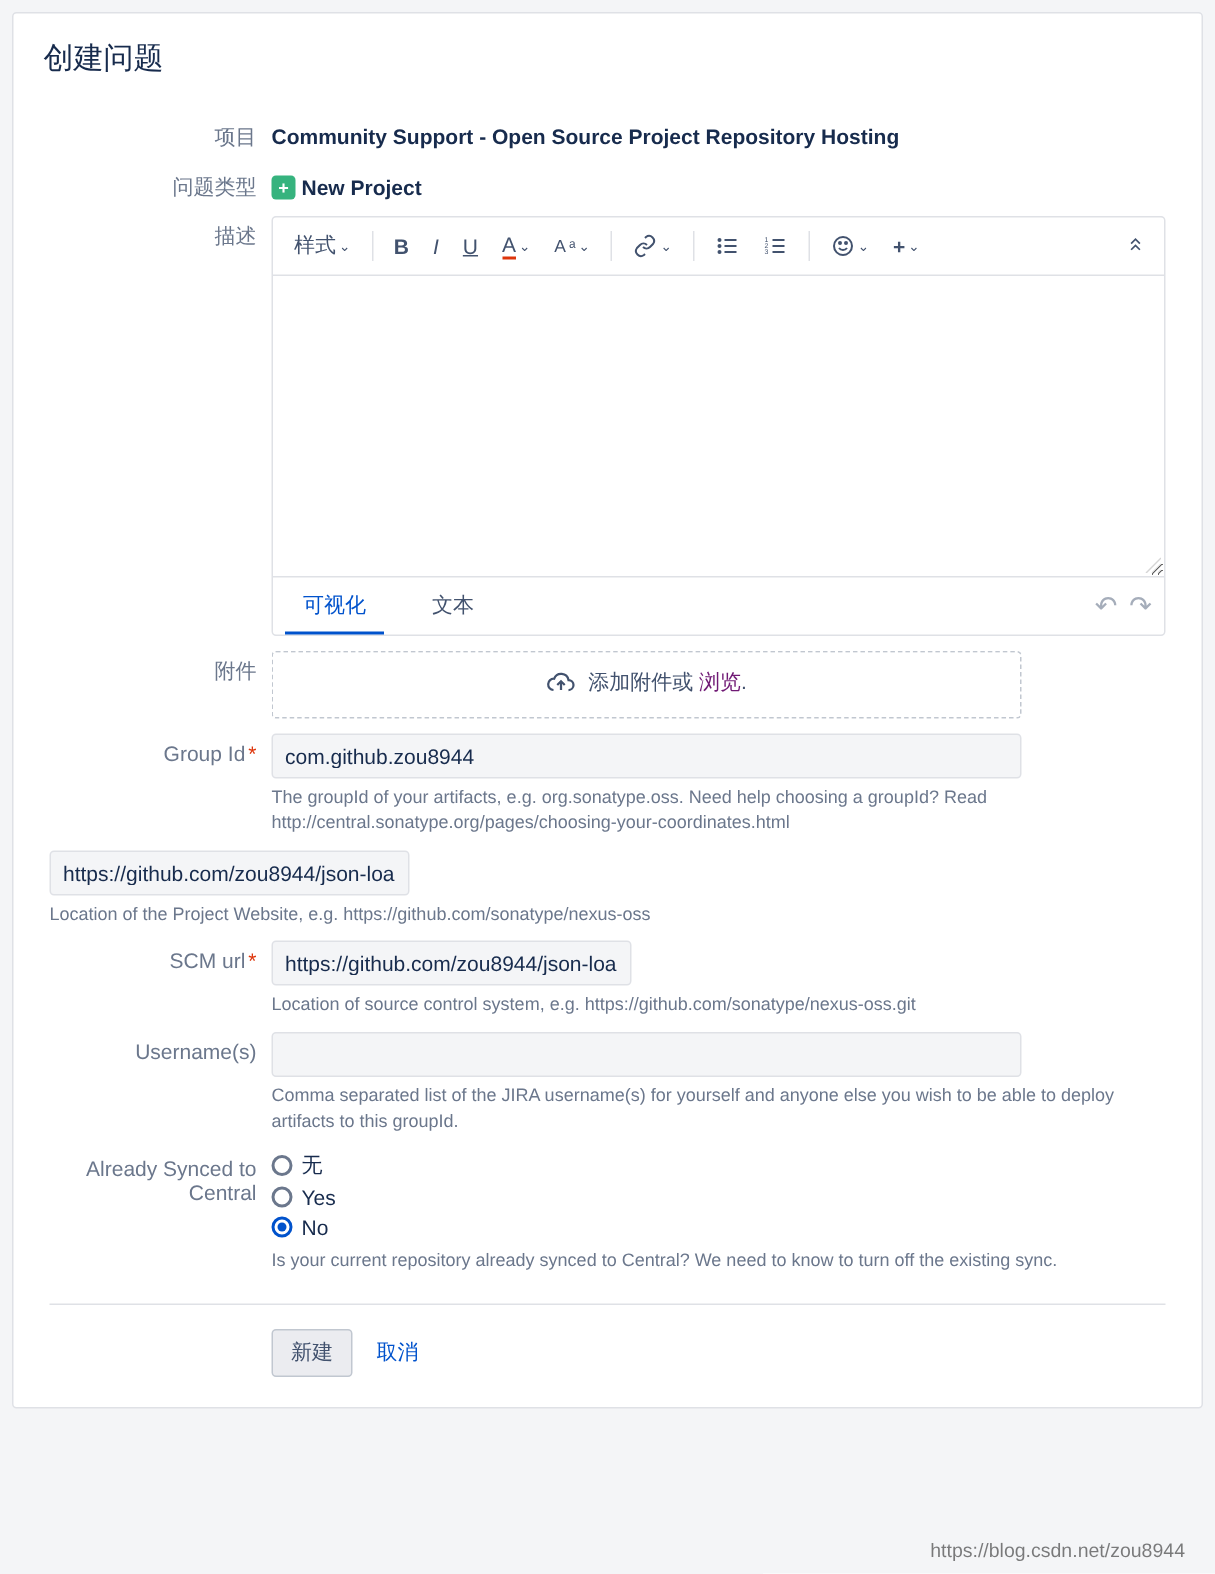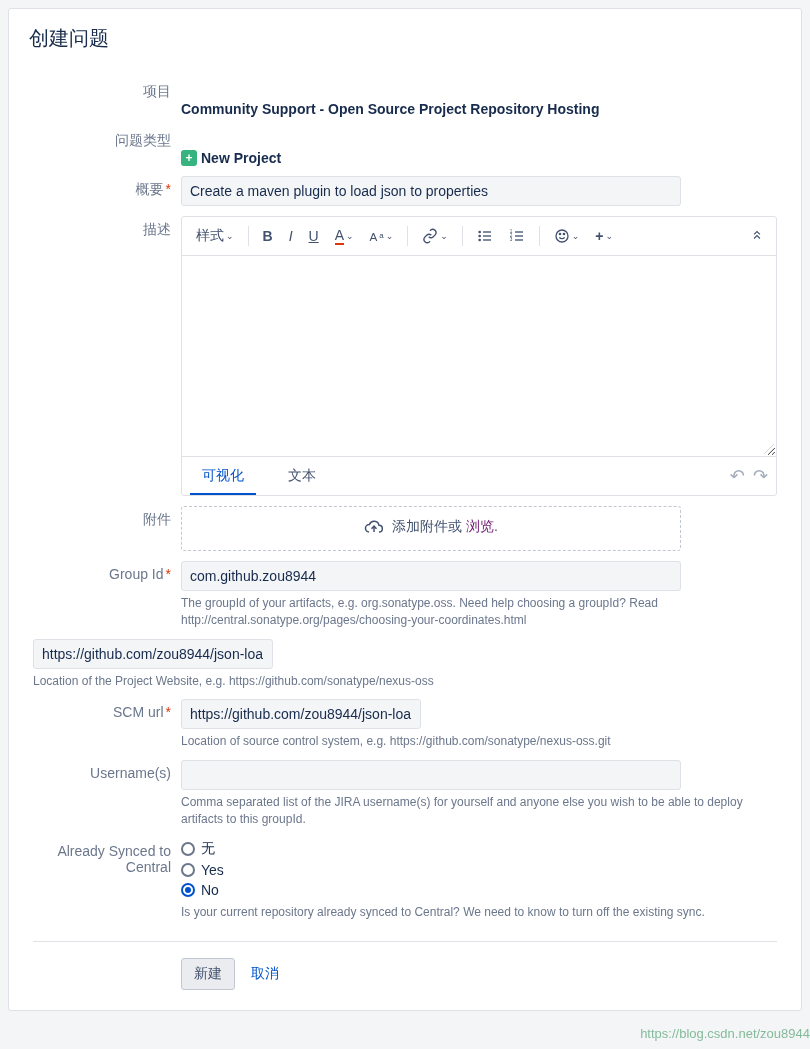--- a/index.html
+++ b/index.html
@@ -5,21 +5,21 @@
 *{box-sizing:border-box;margin:0;padding:0;}
 body{font-family:-apple-system,"Segoe UI","Helvetica Neue",Arial,sans-serif;background:#f4f5f7;color:#172b4d;font-size:14px;}
 .dialog{background:#fff;border:1px solid #dfe1e6;margin:8px;border-radius:3px;}
 .dialog-header{padding:16px 20px 14px;border-bottom:none;}
 .dialog-title{font-size:20px;font-weight:500;color:#172b4d;}
 .form{padding:12px 24px 20px 24px;}
 .row{display:flex;margin-bottom:10px;}
 .label{width:148px;text-align:right;padding-right:10px;padding-top:5px;color:#6b778c;font-size:14px;flex-shrink:0;}
 .label.req::after{content:"*";color:#de350b;margin-left:2px;}
 .value{flex:1;min-width:0;}
-.bold-value{font-weight:600;color:#172b4d;padding-top:5px;margin-top:18px;}
+.bold-value{font-weight:600;color:#172b4d;padding-top:5px;}
 .issue-type{display:flex;align-items:center;gap:4px;}
 .it-icon{width:16px;height:16px;background:#36b37e;color:#fff;border-radius:3px;display:flex;align-items:center;justify-content:center;font-size:12px;font-weight:bold;line-height:1;}
 input[type=text].fld{width:500px;max-width:100%;padding:6px 8px;border:1px solid #dfe1e6;border-radius:3px;background:#f4f5f7;font-size:14px;color:#172b4d;}
 input[type=text].fld.narrow{width:240px;}
 .help{font-size:12px;color:#6b778c;margin-top:4px;line-height:1.4;}
 .editor{border:1px solid #dfe1e6;border-radius:3px;width:604px;max-width:100%;}
 .toolbar{display:flex;align-items:center;gap:4px;padding:6px 8px;border-bottom:1px solid #dfe1e6;}
 .tb-btn{padding:4px 6px;border:none;background:none;color:#42526e;cursor:pointer;border-radius:3px;font-size:14px;display:flex;align-items:center;gap:2px;}
 .tb-sep{width:1px;height:20px;background:#dfe1e6;margin:0 4px;}
 .chev{font-size:9px;}
@@ -35,21 +35,21 @@
 .attach{border:1px dashed #c1c7d0;border-radius:3px;padding:10px;text-align:center;color:#42526e;width:500px;max-width:100%;}
 .attach a{color:#701a75;text-decoration:none;}
 .attach-inner{display:inline-flex;align-items:center;gap:8px;}
 .radio-row{display:flex;align-items:center;gap:6px;padding:2px 0;}
 .radio{appearance:none;width:14px;height:14px;border:2px solid #6b778c;border-radius:50%;position:relative;cursor:pointer;}
 .radio:checked{border-color:#0052cc;}
 .radio:checked::after{content:"";position:absolute;top:2px;left:2px;width:6px;height:6px;background:#0052cc;border-radius:50%;}
 .footer{border-top:1px solid #dfe1e6;margin-top:20px;padding-top:16px;padding-left:148px;display:flex;gap:16px;align-items:center;}
 .btn-primary{background:#ebecf0;border:1px solid #c1c7d0;padding:6px 12px;border-radius:3px;color:#42526e;cursor:pointer;font-size:14px;}
 .btn-link{color:#0052cc;background:none;border:none;cursor:pointer;font-size:14px;}
-.watermark{position:absolute;right:0;bottom:8px;color:#15803d;font-size:13px;opacity:.5;}
+.watermark{position:absolute;right:20px;bottom:8px;color:#000000;font-size:13px;opacity:.5;}
 </style>
 </head>
 <body>
 
 <div class="dialog">
   <div class="dialog-header">
     <h2 class="dialog-title">创建问题</h2>
   </div>
 
   <div class="form">
@@ -60,26 +60,20 @@
     </div>
 
     <div class="row">
       <div class="label">问题类型</div>
       <div class="value bold-value issue-type">
         <span class="it-icon">+</span>
         <span>New Project</span>
       </div>
     </div>
 
-    <div class="row">
-      <div class="label req">概要</div>
-      <div class="value">
-        <input type="text" class="fld" value="Create a maven plugin to load json to properties" style="">
-      </div>
-    </div>
 
     <div class="row">
       <div class="label">描述</div>
       <div class="value">
         <div class="editor">
           <div class="toolbar">
             <button class="tb-btn">
                 <span>样式</span>
                 <span class="chev">⌄</span>
               </button>

